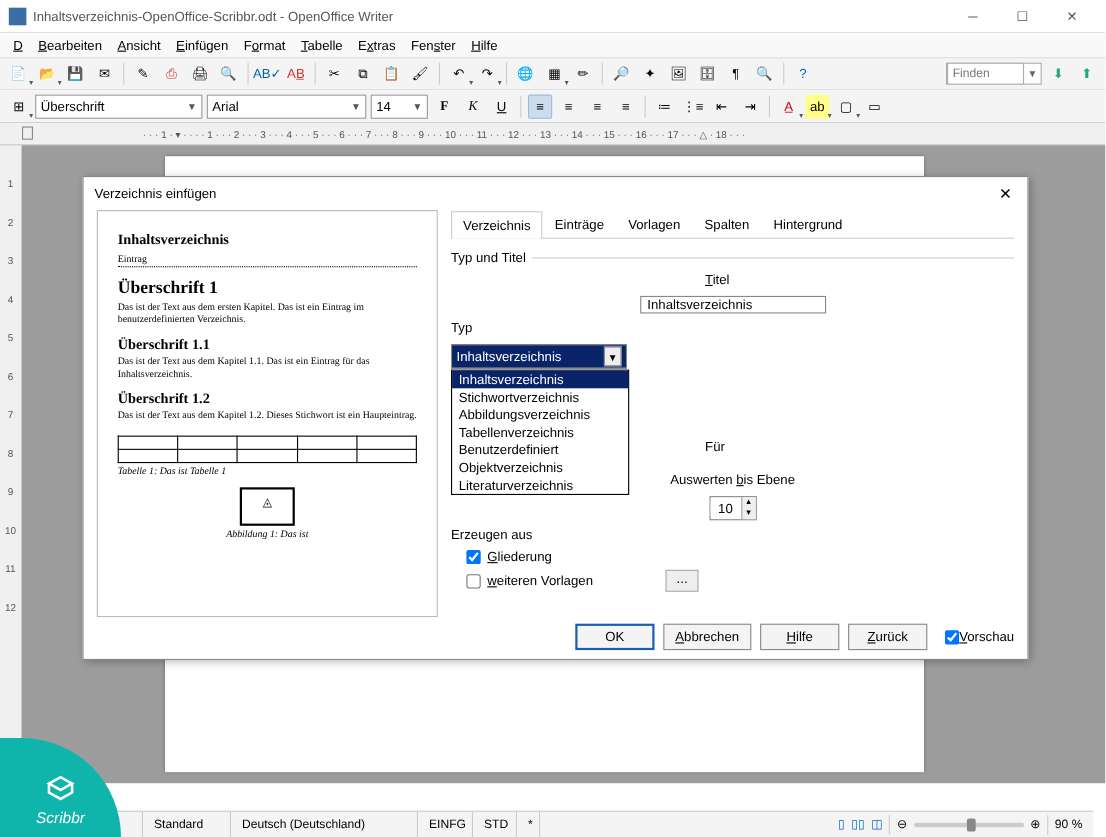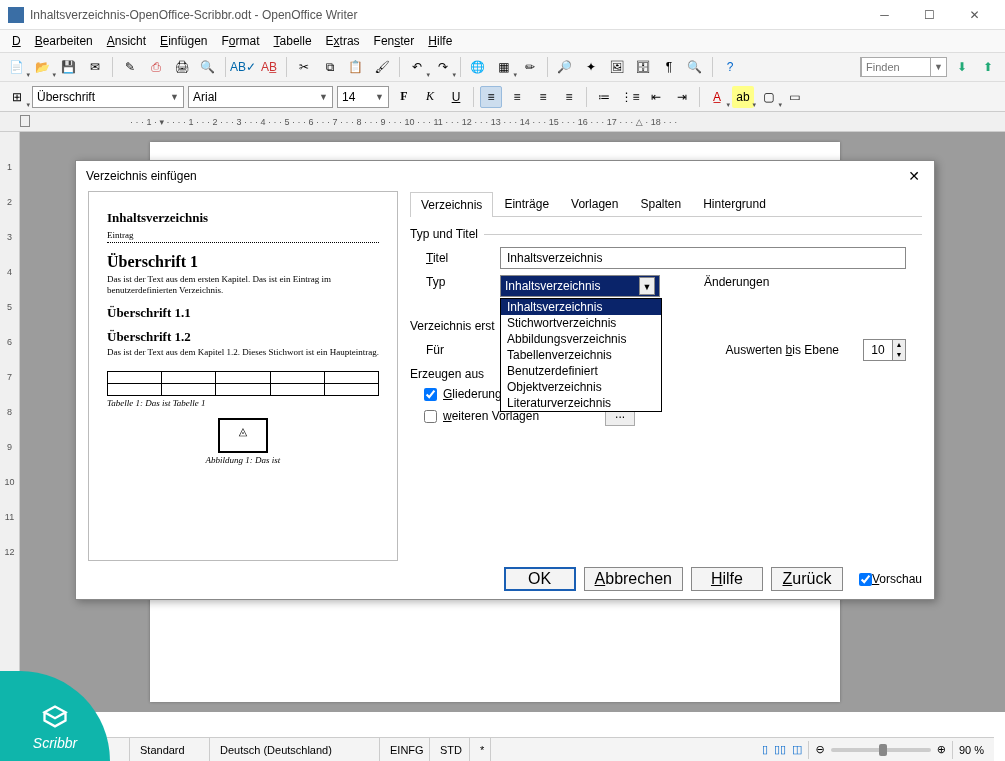--- a/index.html
+++ b/index.html
@@ -42,31 +42,31 @@
   .preview table.pt { border-collapse: collapse; width: 100%; margin-top: 12px; }
   .preview table.pt td { border: 1px solid #000; height: 12px; }
   .preview .cap { font-style: italic; font-size: 9px; margin-top: 2px; }
   .preview .img { margin: 10px auto 0 auto; width: 50px; height: 35px; border: 2px solid #000; display:block; text-align:center; padding-top:5px;}
   .dlg-right { flex: 1; position: relative; }
   .tabs { display: flex; border-bottom: 1px solid #ccc; }
   .tab { padding: 5px 10px; border: 1px solid transparent; border-bottom: none; font-size: 12px; }
   .tab.active { border-color: #ccc; background: #fff; position: relative; top: 1px; }
   .section-label { margin: 10px 0 6px 0; font-size: 12px; display:flex; align-items:center; gap:6px;}
   .section-label .line { flex:1; height:1px; background:#ccc; }
-  .row { display: flex; align-items: center; margin: 6px 16px; gap: 24px; font-size: 12px; }
+  .row { display: flex; align-items: center; margin: 6px 0; gap: 8px; font-size: 12px; flex-direction: column; }
   .row label { width: 50px; }
   .row input[type=text] { flex: 1; height: 22px; border: 1px solid #888; padding: 0 6px; font-size: 12px; }
   .checkbox { display: flex; align-items: center; gap: 6px; margin: 5px 0 5px 14px; font-size: 12px; }
   .checkbox input { width: 13px; height: 13px; }
   .spin { display: inline-flex; align-items: center; border: 1px solid #888; height: 22px; }
   .spin input { width: 28px; border: none; text-align: center; font-size: 12px; }
   .spin .btns { display: flex; flex-direction: column; border-left: 1px solid #888; }
   .spin .btns div { font-size: 7px; width: 12px; height: 10px; text-align: center; line-height: 10px; background: #eee; }
   .dlg-foot { position: absolute; bottom: 8px; right: 12px; display: flex; gap: 8px; align-items: center; }
-  .btn { min-width: 72px; height: 24px; border: 1px solid #888; background: #f4f4f4; display: flex; align-items: center; justify-content: center; font-size: 16px; padding:0 10px;}
+  .btn { min-width: 72px; height: 24px; border: 1px solid #888; background: #f4f4f4; display: flex; align-items: center; justify-content: center; font-size: 12px; padding:0 10px;}
   .btn.primary { border: 2px solid #1a5fb4; }
   .dotsbtn { width:30px; height:20px; border:1px solid #aaa; background:#eee; text-align:center; }
   
   .typcombo { width: 160px; height: 22px; border: 1px solid #888; background: #0a246a; color: #fff; display: flex; align-items: center; padding: 0 4px; font-size: 12px; position: relative; }
   .typcombo .caret2 { margin-left: auto; background:#eee; color:#000; width:16px; height:18px; text-align:center; font-size:9px; line-height:18px; border:1px solid #888; }
   .dropdown { position: absolute; top: 22px; left: -1px; width: 162px; background: #fff; border: 1px solid #000; z-index: 100; }
   .dropdown .opt { padding: 1px 6px; font-size: 12px; color: #000; }
   .dropdown .opt.sel { background: #0a246a; color: #fff; }
   
   .scribbr { position: absolute; left: 0; bottom: 0; width: 110px; height: 90px; background: #0fb5ab; border-top-right-radius: 90px; z-index: 200; display: flex; flex-direction: column; align-items: center; justify-content: flex-end; padding-bottom: 10px; color: #fff; font-family: Arial; }
@@ -228,20 +228,21 @@
     <div class="dlg-close">✕</div>
   </div>
   <div class="dlg-body">
 
     <div class="preview">
       <div class="ptitle">Inhaltsverzeichnis</div>
       <div class="body" style="border-bottom:1px dotted #000">Eintrag</div>
       <div class="h1">Überschrift 1</div>
       <div class="body">Das ist der Text aus dem ersten Kapitel. Das ist ein Eintrag im benutzerdefinierten Verzeichnis.</div>
       <div class="h2">Überschrift 1.1</div>
+      <div class="body">Das ist der Text aus dem Kapitel 1.1. Das ist ein Eintrag für das Inhaltsverzeichnis.</div>
       <div class="h2">Überschrift 1.2</div>
       <div class="body">Das ist der Text aus dem Kapitel 1.2. Dieses Stichwort ist ein Haupteintrag.</div>
       <table class="pt">
           <tbody>
             <tr>
               <td></td>
               <td></td>
               <td></td>
               <td></td>
               <td></td>

